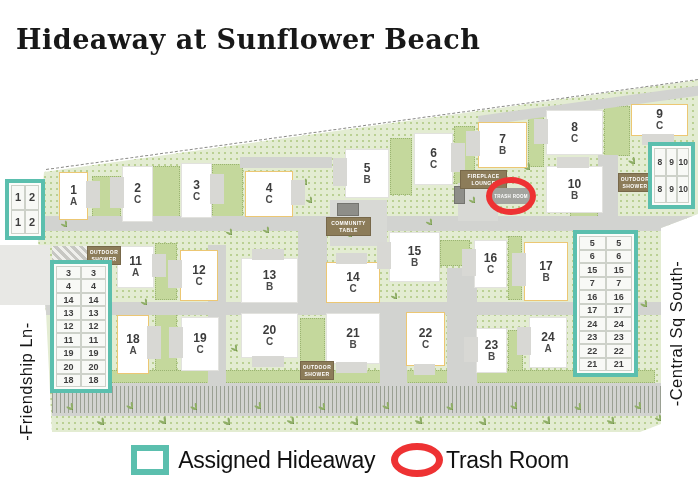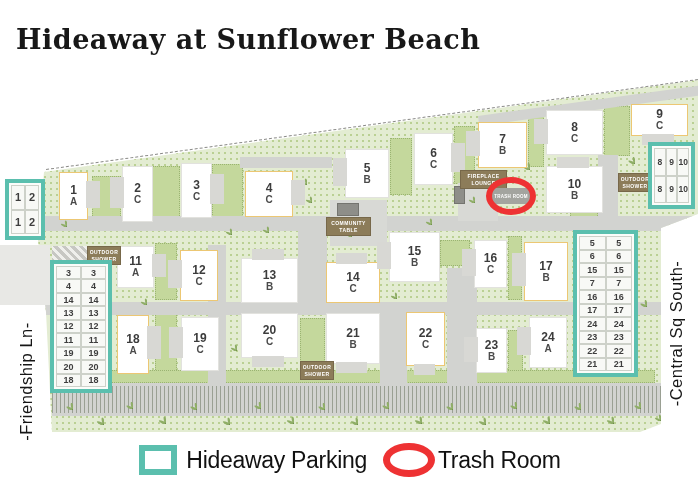--- a/index.html
+++ b/index.html
@@ -444,16 +444,16 @@
       <span class="pcell">23</span>
       <span class="pcell">22</span>
       <span class="pcell">22</span>
       <span class="pcell">21</span>
       <span class="pcell">21</span>
     </div>
   </div>
 
 <div class="legend">
   <span class="swatch-parking"></span>
-  <span class="legend-label">Hideaway Parking</span>
+  <span class="legend-label">Assigned Hideaway</span>
   <span class="swatch-trash"></span>
   <span class="legend-label">Trash Room</span>
 </div>
 
 </body></html>

